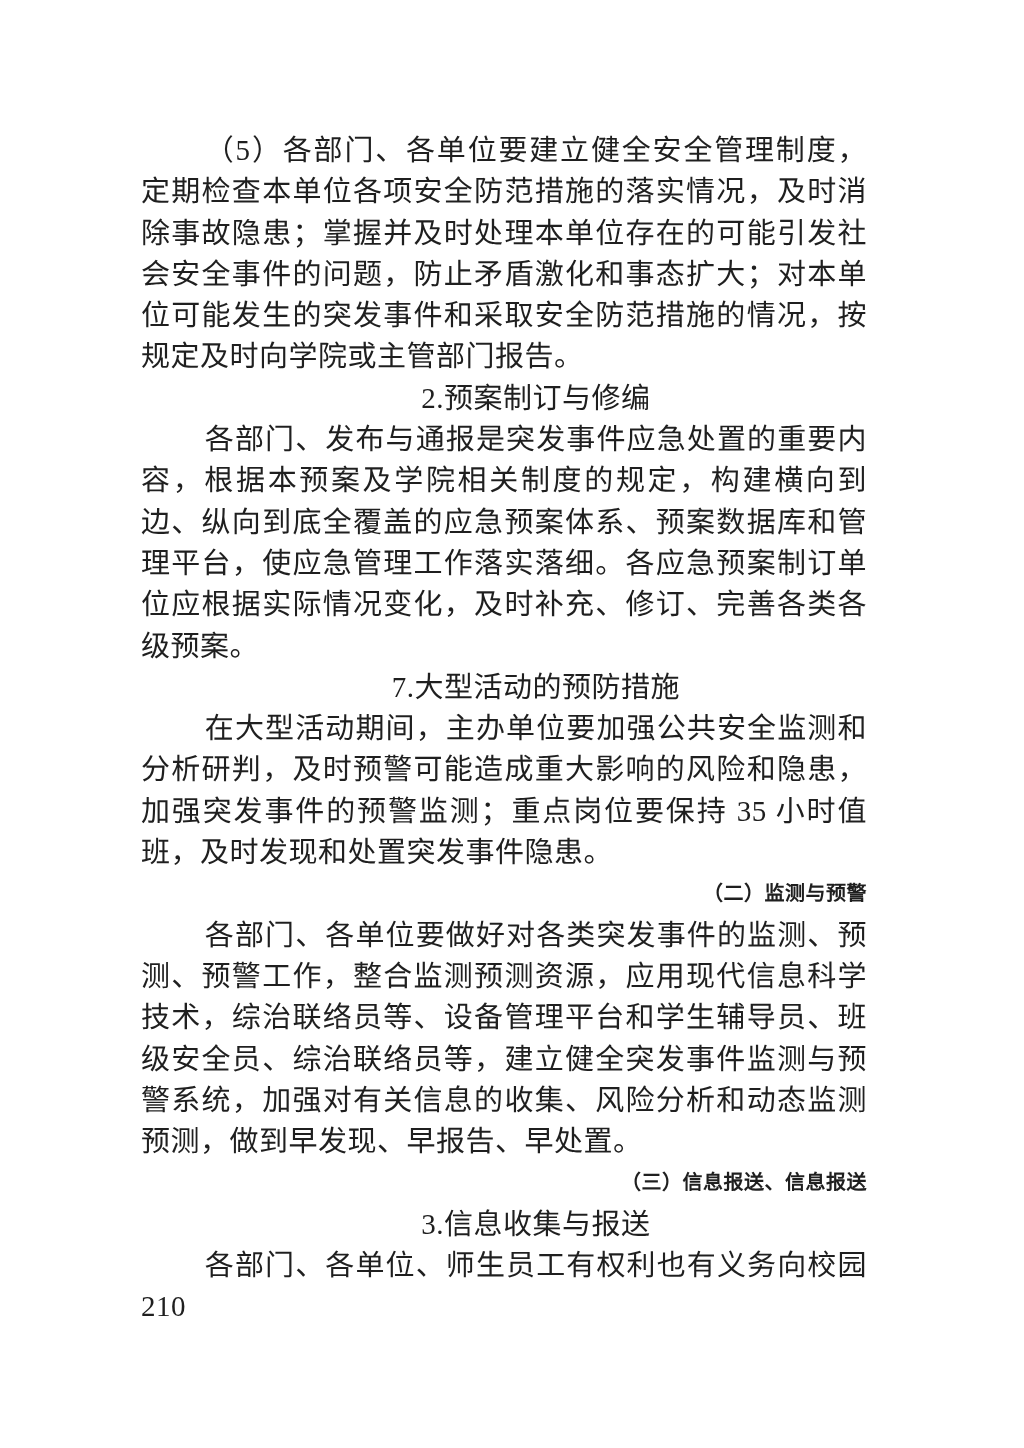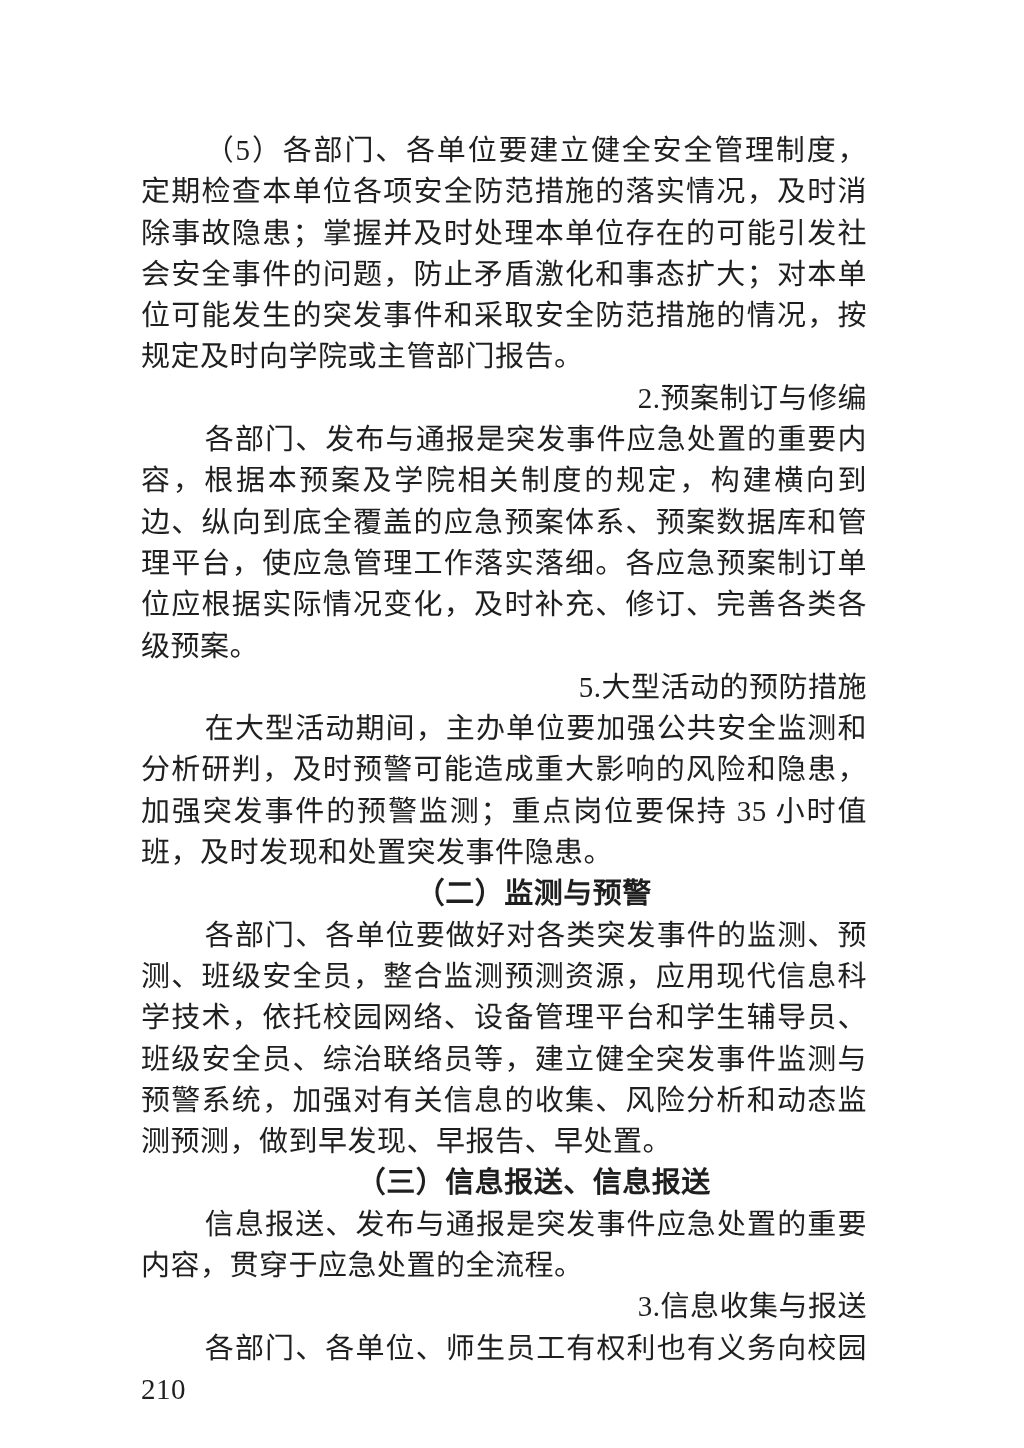--- a/index.html
+++ b/index.html
@@ -26,41 +26,40 @@
     line-height: 41.3px;
     text-indent: 2.2em;
     letter-spacing: 0.5px;
   }
   .doc p.body {
     text-align: justify;
     text-justify: inter-character;
     font-weight: 400;
   }
   .doc p.subheading {
-    text-align: right;
+    text-align: center;
     font-weight: 400;
   }
   .doc p.heading {
-    text-align: center;
+    text-align: right;
     font-weight: 700;
     font-family: "Liberation Sans", "DejaVu Sans", sans-serif;
-    font-size: 29px;
+    font-size: 20px;
     text-indent: 2.05em;
   }
 </style>
 </head>
 <body>
 
 <div class="page">
   <div class="doc">
     <p class="body">（5）各部门、各单位要建立健全安全管理制度，定期检查本单位各项安全防范措施的落实情况，及时消除事故隐患；掌握并及时处理本单位存在的可能引发社会安全事件的问题，防止矛盾激化和事态扩大；对本单位可能发生的突发事件和采取安全防范措施的情况，按规定及时向学院或主管部门报告。</p>
     <p class="subheading">2.预案制订与修编</p>
     <p class="body">各部门、发布与通报是突发事件应急处置的重要内容，根据本预案及学院相关制度的规定，构建横向到边、纵向到底全覆盖的应急预案体系、预案数据库和管理平台，使应急管理工作落实落细。各应急预案制订单位应根据实际情况变化，及时补充、修订、完善各类各级预案。</p>
-    <p class="subheading">5.大型活动的预防措施</p>
+    <p class="subheading">7.大型活动的预防措施</p>
     <p class="body">在大型活动期间，主办单位要加强公共安全监测和分析研判，及时预警可能造成重大影响的风险和隐患，加强突发事件的预警监测；重点岗位要保持 35 小时值班，及时发现和处置突发事件隐患。</p>
     <p class="heading">（二）监测与预警</p>
-    <p class="body">各部门、各单位要做好对各类突发事件的监测、预测、班级安全员，整合监测预测资源，应用现代信息科学技术，依托校园网络、设备管理平台和学生辅导员、班级安全员、综治联络员等，建立健全突发事件监测与预警系统，加强对有关信息的收集、风险分析和动态监测预测，做到早发现、早报告、早处置。</p>
+    <p class="body">各部门、各单位要做好对各类突发事件的监测、预测、预警工作，整合监测预测资源，应用现代信息科学技术，综治联络员等、设备管理平台和学生辅导员、班级安全员、综治联络员等，建立健全突发事件监测与预警系统，加强对有关信息的收集、风险分析和动态监测预测，做到早发现、早报告、早处置。</p>
     <p class="heading">（三）信息报送、信息报送</p>
-    <p class="body">信息报送、发布与通报是突发事件应急处置的重要内容，贯穿于应急处置的全流程。</p>
     <p class="subheading">3.信息收集与报送</p>
     <p class="body">各部门、各单位、师生员工有权利也有义务向校园 210</p>
   </div>
 </div>
 
 </body></html>

